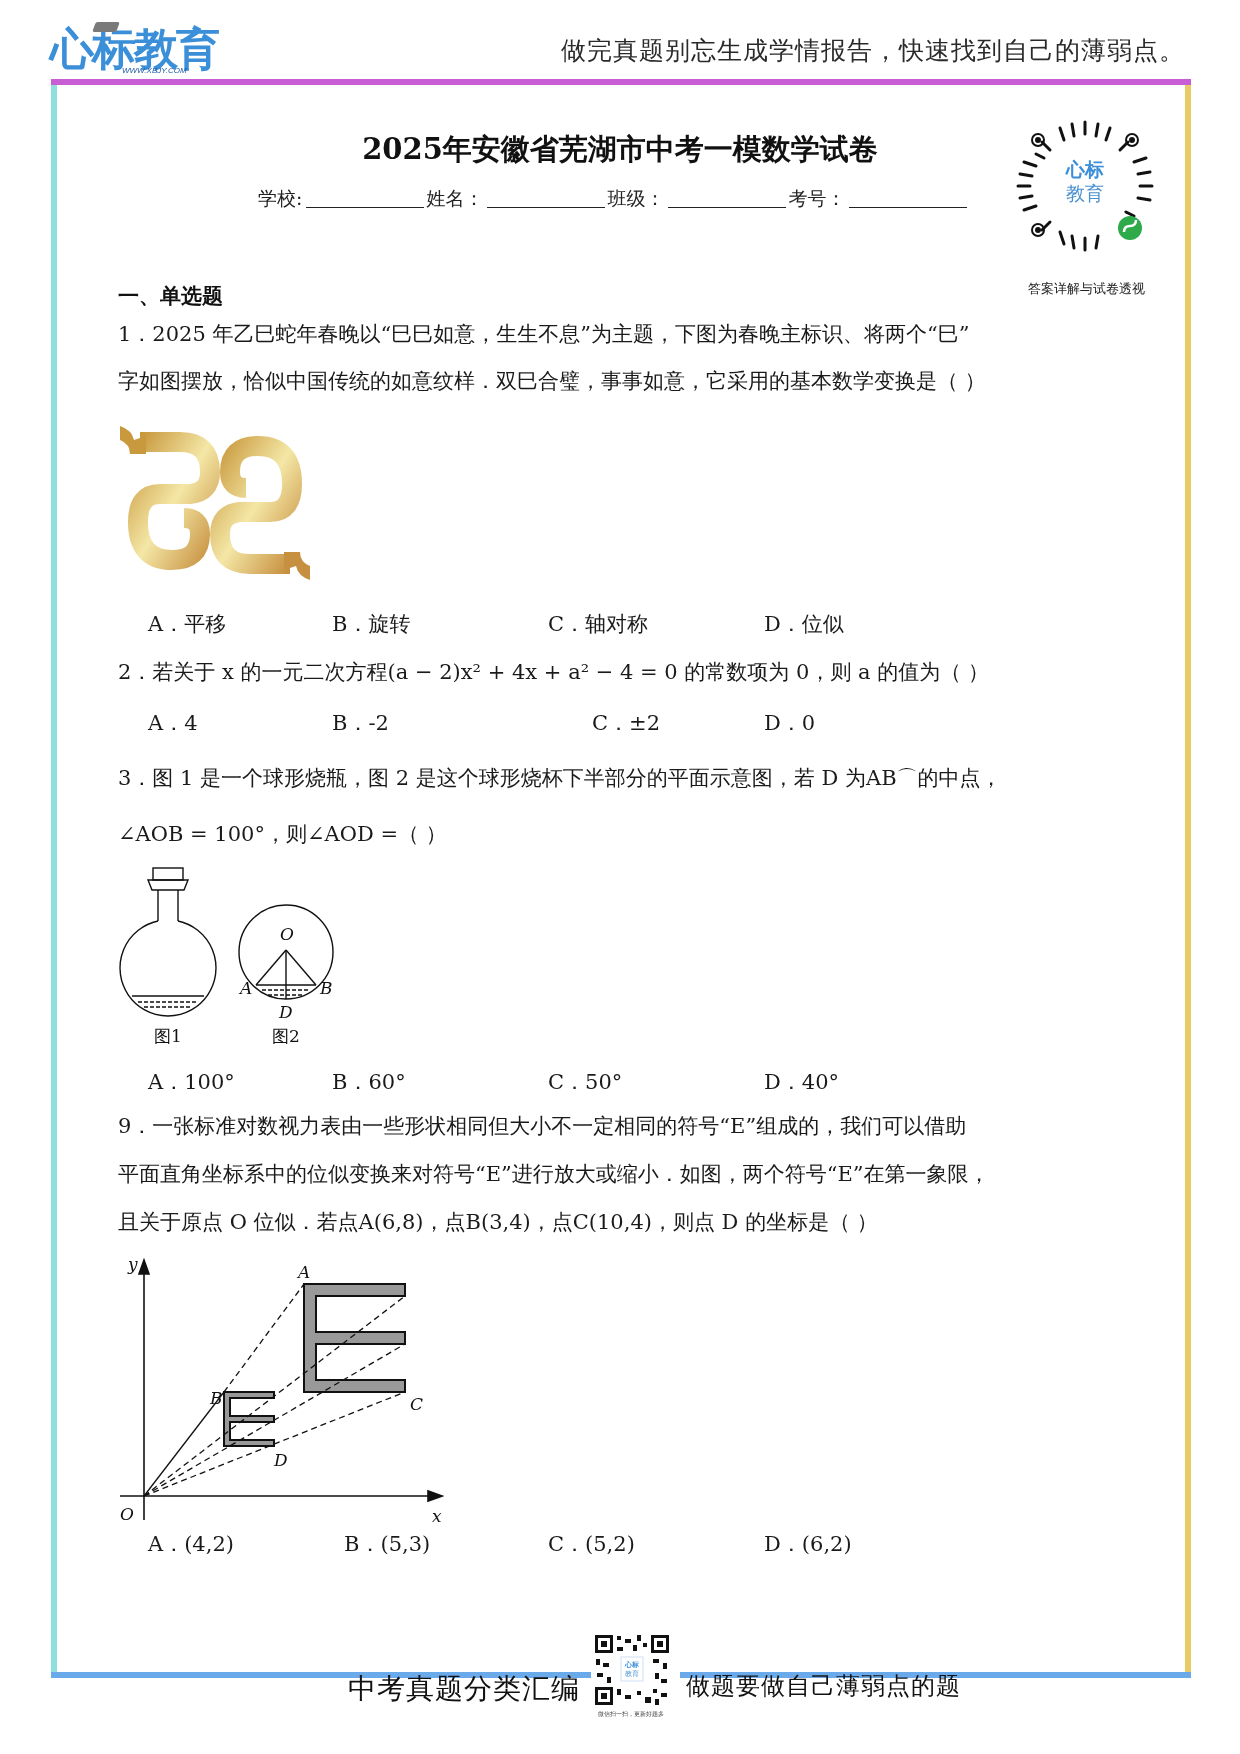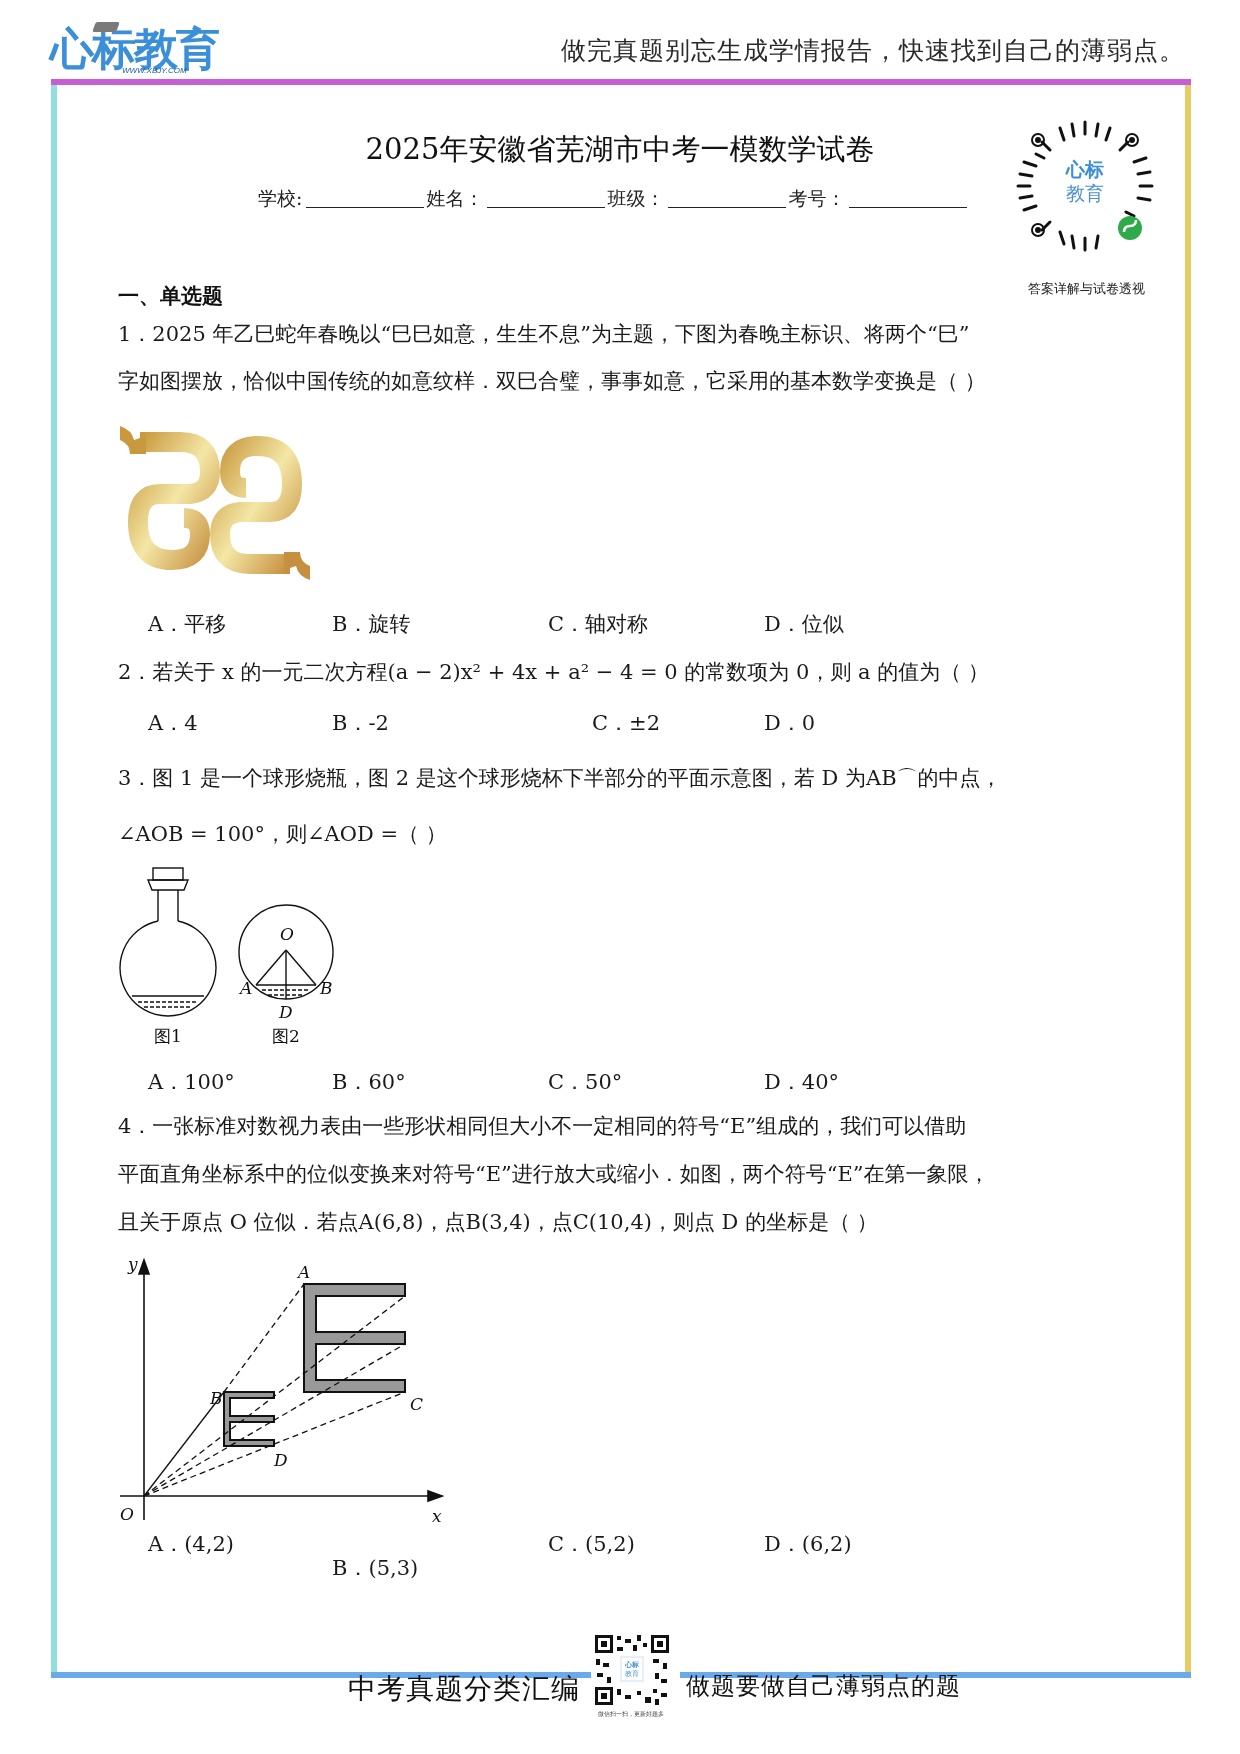--- a/index.html
+++ b/index.html
@@ -14,21 +14,21 @@
   .slogan { position:absolute; right:55px; top:34px; font-family:"DejaVu Serif","Liberation Serif",serif; font-size:25px; color:#2a2a2a; letter-spacing:1px; }
 
   
   .bar-top { position:absolute; left:51px; top:79px; width:1140px; height:6px; background:#c75ed6; }
   .bar-left { position:absolute; left:51px; top:85px; width:6px; height:1590px; background:#8fe0dc; }
   .bar-right { position:absolute; left:1185px; top:85px; width:6px; height:1590px; background:#e6cc63; }
   .bar-bottom-l { position:absolute; left:51px; top:1672px; width:540px; height:6px; background:#6aaaea; }
   .bar-bottom-r { position:absolute; left:680px; top:1672px; width:511px; height:6px; background:#6aaaea; }
 
   
-  .title { position:absolute; left:0; width:1240px; top:130px; text-align:center; font-size:29px; font-weight:normal; color:#111; }
+  .title { position:absolute; left:0; width:1240px; top:130px; text-align:center; font-size:29px; font-weight:bold; color:#111; }
   .info-line { position:absolute; left:258px; top:186px; font-size:19px; color:#222; display:flex; }
   .info-field { display:flex; align-items:flex-end; }
   .info-blank { display:inline-block; width:118px; border-bottom:1.5px solid #222; margin:0 2px 4px 4px; height:1px; }
 
   
   .qr-mini { position:absolute; left:1012px; top:118px; width:146px; height:136px; }
   .qr-caption { position:absolute; left:1028px; top:280px; font-family:"DejaVu Sans","Liberation Sans",sans-serif; font-size:13px; color:#222; }
 
   
   .section-title { position:absolute; left:118px; top:282px; font-size:21px; font-weight:bold; color:#111; }
@@ -195,21 +195,21 @@
     <text x="158" y="176" font-size="17" fill="#111">图2</text>
   </svg>
 </div>
 <div class="opts" style="top:1068px;">
   <span class="opt" style="left:0;">A．100°</span>
   <span class="opt" style="left:184px;">B．60°</span>
   <span class="opt" style="left:400px;">C．50°</span>
   <span class="opt" style="left:616px;">D．40°</span>
 </div>
 
-<div class="q-text" style="top:1114px;">4．一张标准对数视力表由一些形状相同但大小不一定相同的符号“E”组成的，我们可以借助</div>
+<div class="q-text" style="top:1114px;">9．一张标准对数视力表由一些形状相同但大小不一定相同的符号“E”组成的，我们可以借助</div>
 <div class="q-text" style="top:1162px;">平面直角坐标系中的位似变换来对符号“E”进行放大或缩小．如图，两个符号“E”在第一象限，</div>
 <div class="q-text" style="top:1210px;">且关于原点 O 位似．若点A(6,8)，点B(3,4)，点C(10,4)，则点 D 的坐标是（    ）</div>
 <div class="fig" style="left:114px;top:1258px;">
   <svg width="330" height="270" viewBox="0 0 330 270" font-family="DejaVu Serif, serif">
 
     <g stroke="#111" stroke-width="1.6" fill="#111">
       <line x1="30" y1="4" x2="30" y2="262"></line>
       <polygon points="30,2 25,16 35,16"></polygon>
       <line x1="6" y1="238" x2="322" y2="238"></line>
       <polygon points="328,238 314,233 314,243"></polygon>
@@ -232,21 +232,21 @@
       <line x1="30" y1="238" x2="110" y2="134"></line>
       <line x1="110" y1="134" x2="190" y2="26" stroke-dasharray="6 4"></line>
       <line x1="30" y1="238" x2="291" y2="38" stroke-dasharray="6 4"></line>
       <line x1="30" y1="238" x2="291" y2="86" stroke-dasharray="6 4"></line>
       <line x1="30" y1="238" x2="291" y2="134" stroke-dasharray="6 4"></line>
     </g>
   </svg>
 </div>
 <div class="opts" style="top:1530px;">
   <span class="opt" style="left:0;">A．(4,2)</span>
-  <span class="opt" style="left:184px;margin-top:24px;">B．(5,3)</span>
+  <span class="opt" style="left:196px;">B．(5,3)</span>
   <span class="opt" style="left:400px;">C．(5,2)</span>
   <span class="opt" style="left:616px;">D．(6,2)</span>
 </div>
 
 <div class="footer-left">中考真题分类汇编</div>
 <div class="footer-qr">
   <svg width="78" height="74" viewBox="0 0 78 74">
     <rect x="0" y="0" width="78" height="74" fill="#fff"></rect>
     <g fill="#111">
       <rect x="2" y="2" width="18" height="18"></rect>

